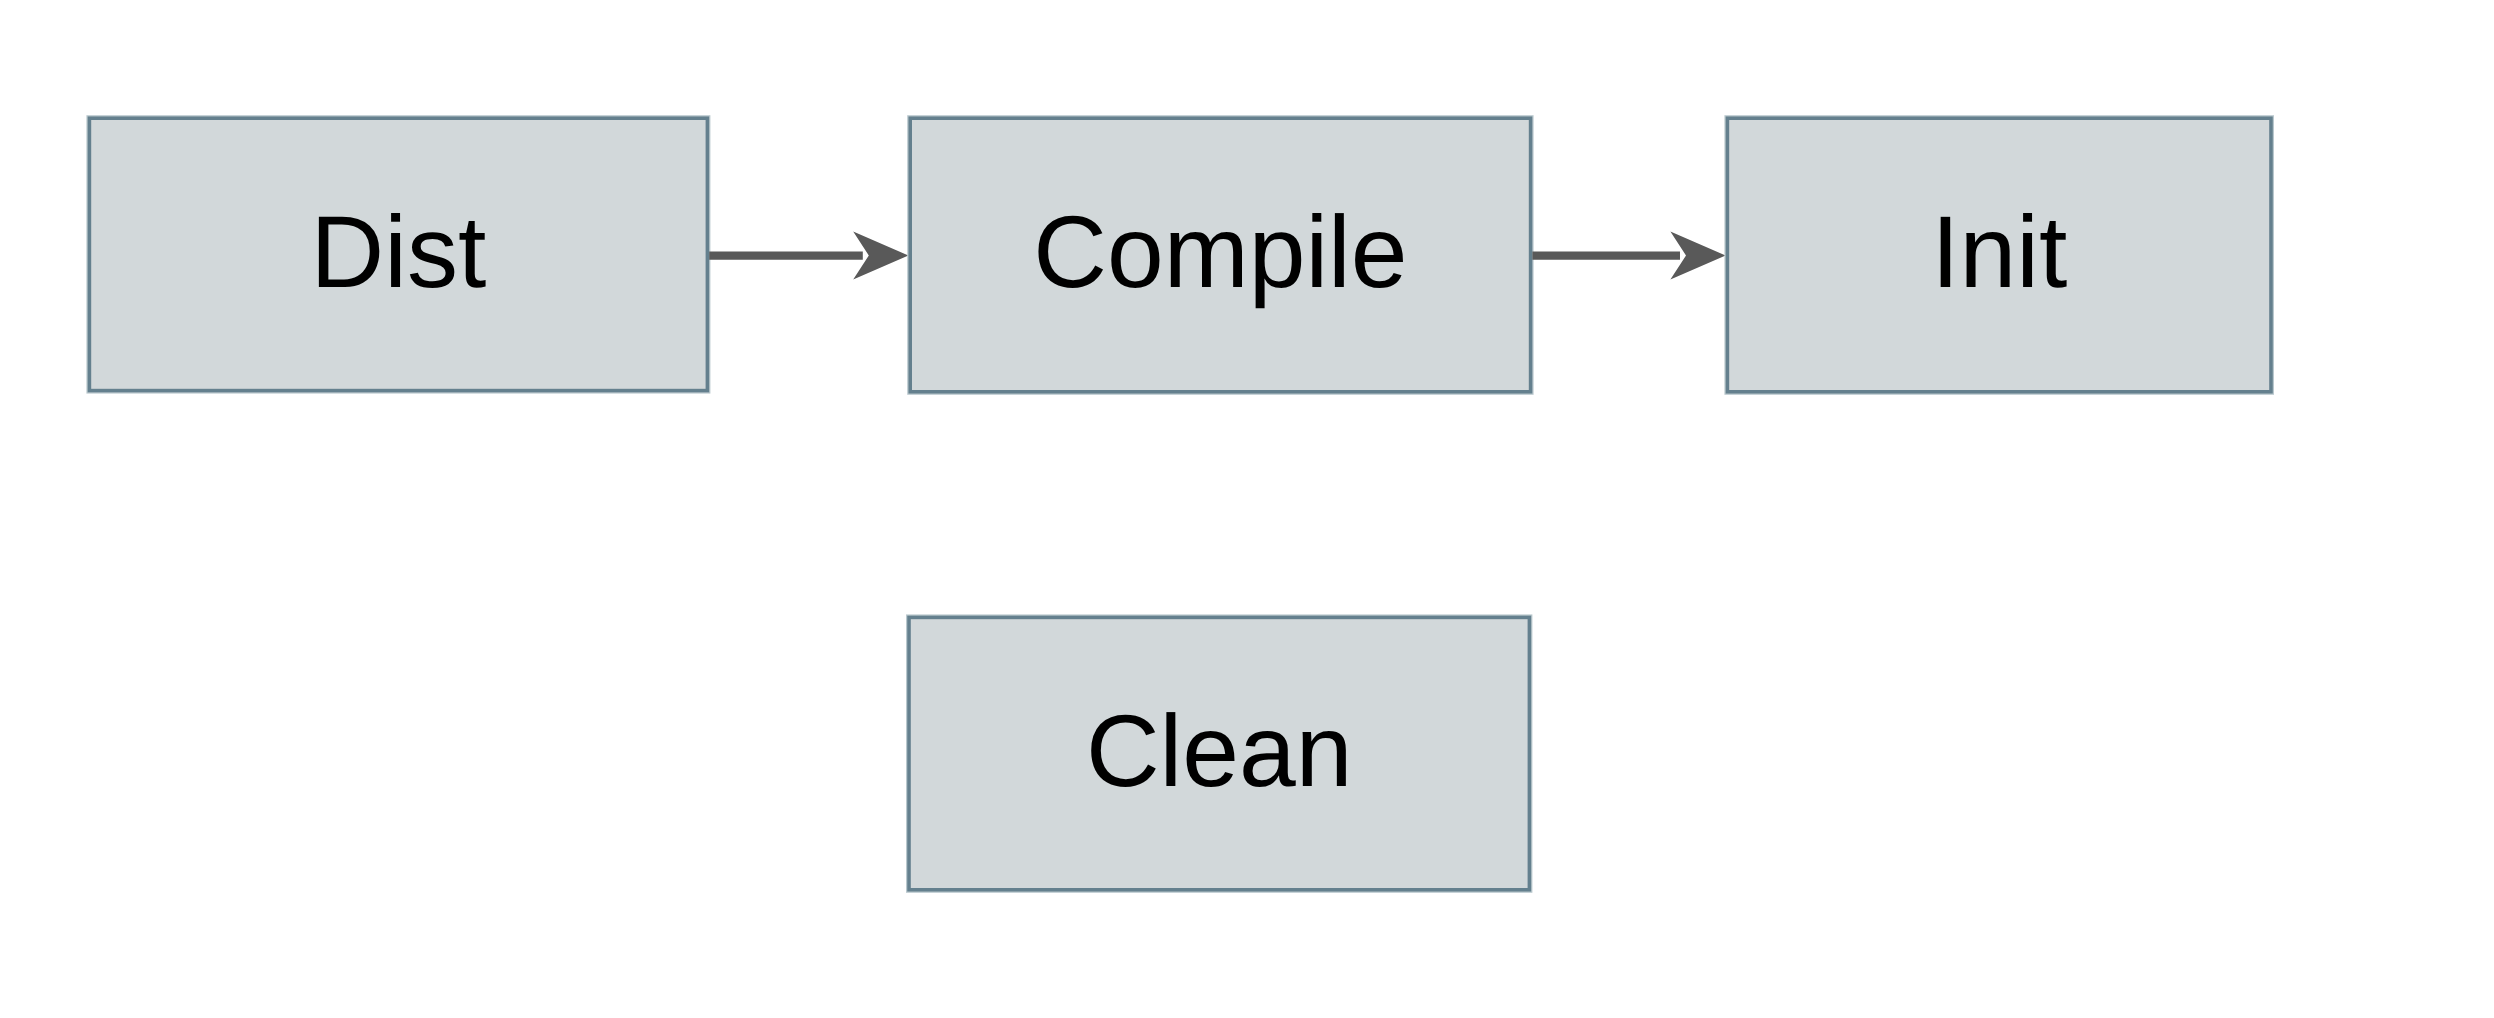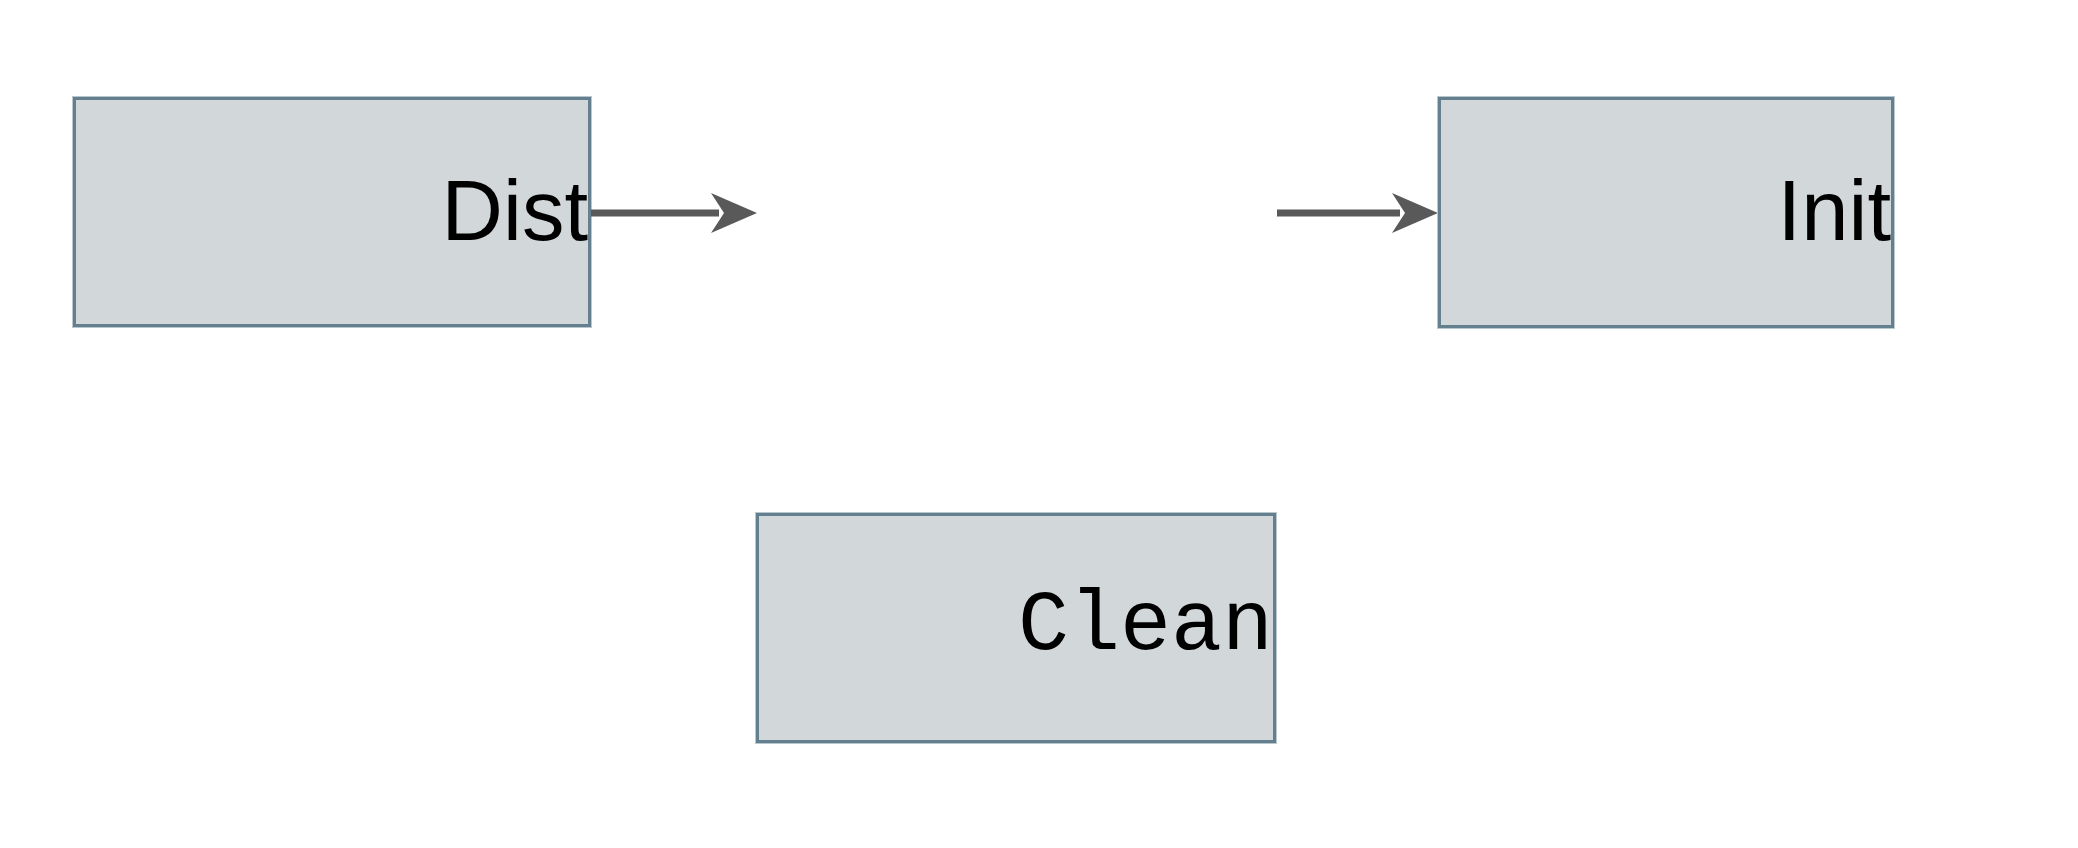--- a/index.html
+++ b/index.html
@@ -22,34 +22,34 @@
     width: 2078px; height: 848px;
     background: var(--background);
   }
   .node {
     position: absolute;
     background: var(--node-fill);
     border: 3px solid var(--node-border);
     box-shadow: 0 0 0 1px var(--node-halo);
     display: flex;
     align-items: center;
-    justify-content: flex-end;
+    justify-content: center;
   }
   .node-label {
     font-size: 85px;
     line-height: 1;
     color: var(--text);
     letter-spacing: 0px;
     transform: translateY(-2px);
     white-space: nowrap;
   }
   #node-dist    { left: 73px;   top: 97px;  width: 518px; height: 230px; }
   #node-compile { left: 757px;  top: 97px;  width: 520px; height: 231px; }
   #node-init    { left: 1438px; top: 97px;  width: 456px; height: 231px; }
-  #node-clean   { left: 756px;  top: 513px; width: 520px; height: 230px; font-family: Liberation Mono, monospace; }
+  #node-clean   { left: 756px;  top: 513px; width: 520px; height: 230px; }
   .arrow {
     position: absolute;
     top: 189px;
     overflow: visible;
   }
   #arrow-dist-to-compile { left: 591px; }
   #arrow-compile-to-init { left: 1277px; }
   .arrow-shaft { stroke: var(--arrow); stroke-width: 7; }
   .arrow-head  { fill: var(--arrow); stroke: none; }
 </style>
@@ -60,20 +60,23 @@
 
   <div class="node" id="node-dist">
     <span class="node-label">Dist</span>
   </div>
 
   <svg class="arrow" id="arrow-dist-to-compile" width="166" height="48" viewBox="0 0 166 48">
     <line class="arrow-shaft" x1="0" y1="24" x2="128" y2="24"></line>
     <polygon class="arrow-head" points="166,24 120,4 133,24 120,44"></polygon>
   </svg>
 
+  <div class="node" id="node-compile">
+    <span class="node-label">Compile</span>
+  </div>
 
   <svg class="arrow" id="arrow-compile-to-init" width="161" height="48" viewBox="0 0 161 48">
     <line class="arrow-shaft" x1="0" y1="24" x2="123" y2="24"></line>
     <polygon class="arrow-head" points="161,24 115,4 128,24 115,44"></polygon>
   </svg>
 
   <div class="node" id="node-init">
     <span class="node-label">Init</span>
   </div>
 

